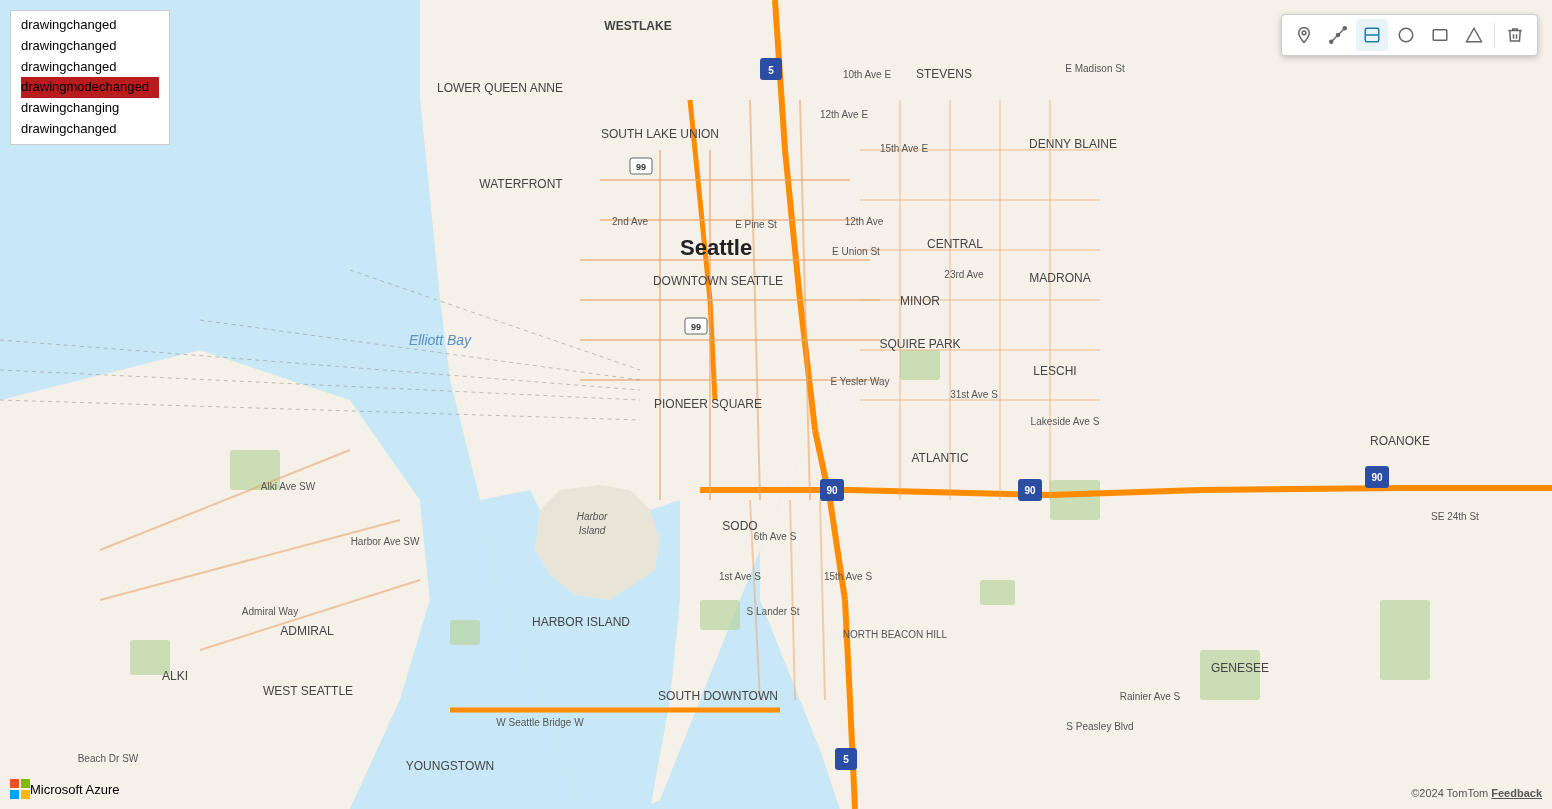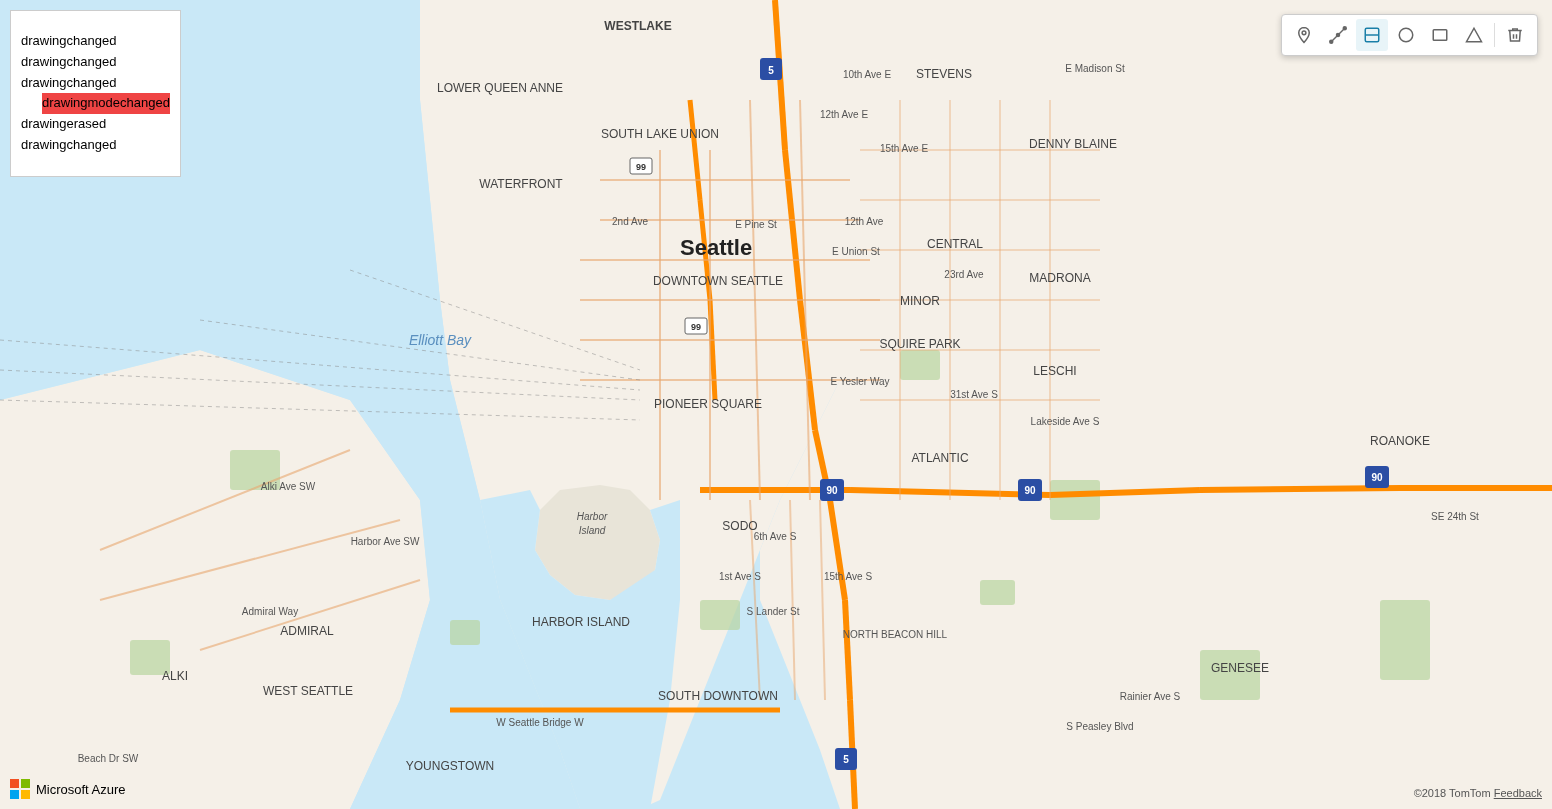--- a/index.html
+++ b/index.html
@@ -20,37 +20,36 @@
       width: 100%; height: 100%;
     }
 
     
     #event-log {
       position: absolute;
       top: 10px;
       left: 10px;
       background: white;
       border: 1px solid #ccc;
-      padding: 20px 10px;
+      padding: 4px 10px;
       font-size: 13px;
       line-height: 1.6;
       z-index: 100;
       min-width: 160px;
     }
 
     .event-item {
       display: block;
       color: #000;
     }
 
     .event-item.highlighted {
-      background-color: #ef4444;
+      background-color: #b91c1c;
       color: #000;
       display: block;
-      margin-left: 21px;
     }
 
     
     #toolbar {
       position: absolute;
       top: 14px;
       right: 14px;
       display: flex;
       align-items: center;
       gap: 2px;
@@ -88,21 +87,20 @@
       margin: 0 2px;
     }
 
     
     #azure-brand {
       position: absolute;
       bottom: 10px;
       left: 10px;
       display: flex;
       align-items: center;
-      gap: 6px;
       z-index: 100;
     }
 
     #azure-logo {
       width: 20px;
       height: 20px;
     }
 
     #azure-text {
       font-size: 13px;
@@ -116,20 +114,21 @@
       bottom: 10px;
       right: 10px;
       font-size: 11px;
       color: #555;
       z-index: 100;
     }
 
     #attribution a {
       color: #555;
       text-decoration: underline;
+      font-weight: bold;
     }
     .map-label-large {
       font-size: 22px;
       font-weight: bold;
       fill: #222;
     }
     .map-label-medium {
       font-size: 12px;
       fill: #444;
     }
@@ -316,21 +315,21 @@
     <line x1="0" y1="370" x2="640" y2="400" stroke="#888" stroke-width="1" stroke-dasharray="4,4" opacity="0.5"></line>
     <line x1="0" y1="400" x2="640" y2="420" stroke="#888" stroke-width="1" stroke-dasharray="4,4" opacity="0.5"></line>
 
   </svg>
 
   <div id="event-log">
     <span class="event-item">drawingchanged</span>
     <span class="event-item">drawingchanged</span>
     <span class="event-item">drawingchanged</span>
     <span class="event-item highlighted">drawingmodechanged</span>
-    <span class="event-item">drawingerased</span>
+    <span class="event-item">drawingchanging</span>
     <span class="event-item">drawingchanged</span>
   </div>
 
   <div id="toolbar">
     <button class="tool-btn" title="Point">
       <svg width="18" height="18" viewBox="0 0 24 24" fill="none" stroke="#666" stroke-width="2">
         <path d="M12 2C8.13 2 5 5.13 5 9c0 5.25 7 13 7 13s7-7.75 7-13c0-3.87-3.13-7-7-7zm0 9.5c-1.38 0-2.5-1.12-2.5-2.5s1.12-2.5 2.5-2.5 2.5 1.12 2.5 2.5-1.12 2.5-2.5 2.5z"></path>
       </svg>
     </button>
     <button class="tool-btn" title="Line">
@@ -377,17 +376,17 @@
     <svg id="azure-logo" viewBox="0 0 20 20" xmlns="http://www.w3.org/2000/svg">
       <rect width="9" height="9" x="0" y="0" fill="#f25022"></rect>
       <rect width="9" height="9" x="11" y="0" fill="#7fba00"></rect>
       <rect width="9" height="9" x="0" y="11" fill="#00a4ef"></rect>
       <rect width="9" height="9" x="11" y="11" fill="#ffb900"></rect>
     </svg>
     <span id="azure-text">Microsoft Azure</span>
   </div>
 
   <div id="attribution">
-    <span>©2018 TomTom</span>
+    <span>©2024 TomTom</span>
     <a href="#">Feedback</a>
   </div>
 
 </div>
 
 </body></html>

